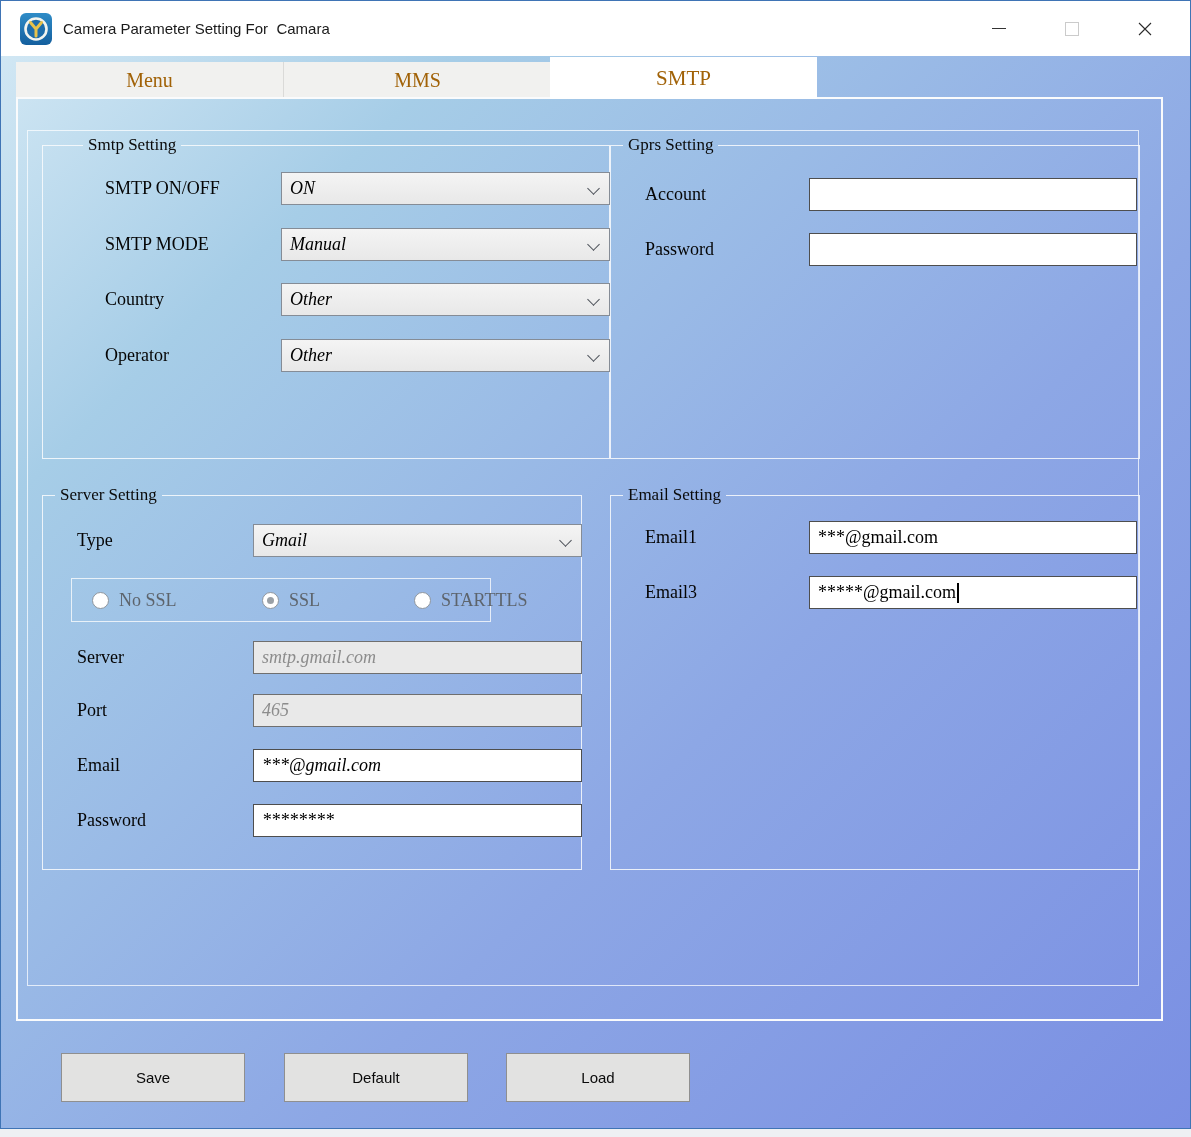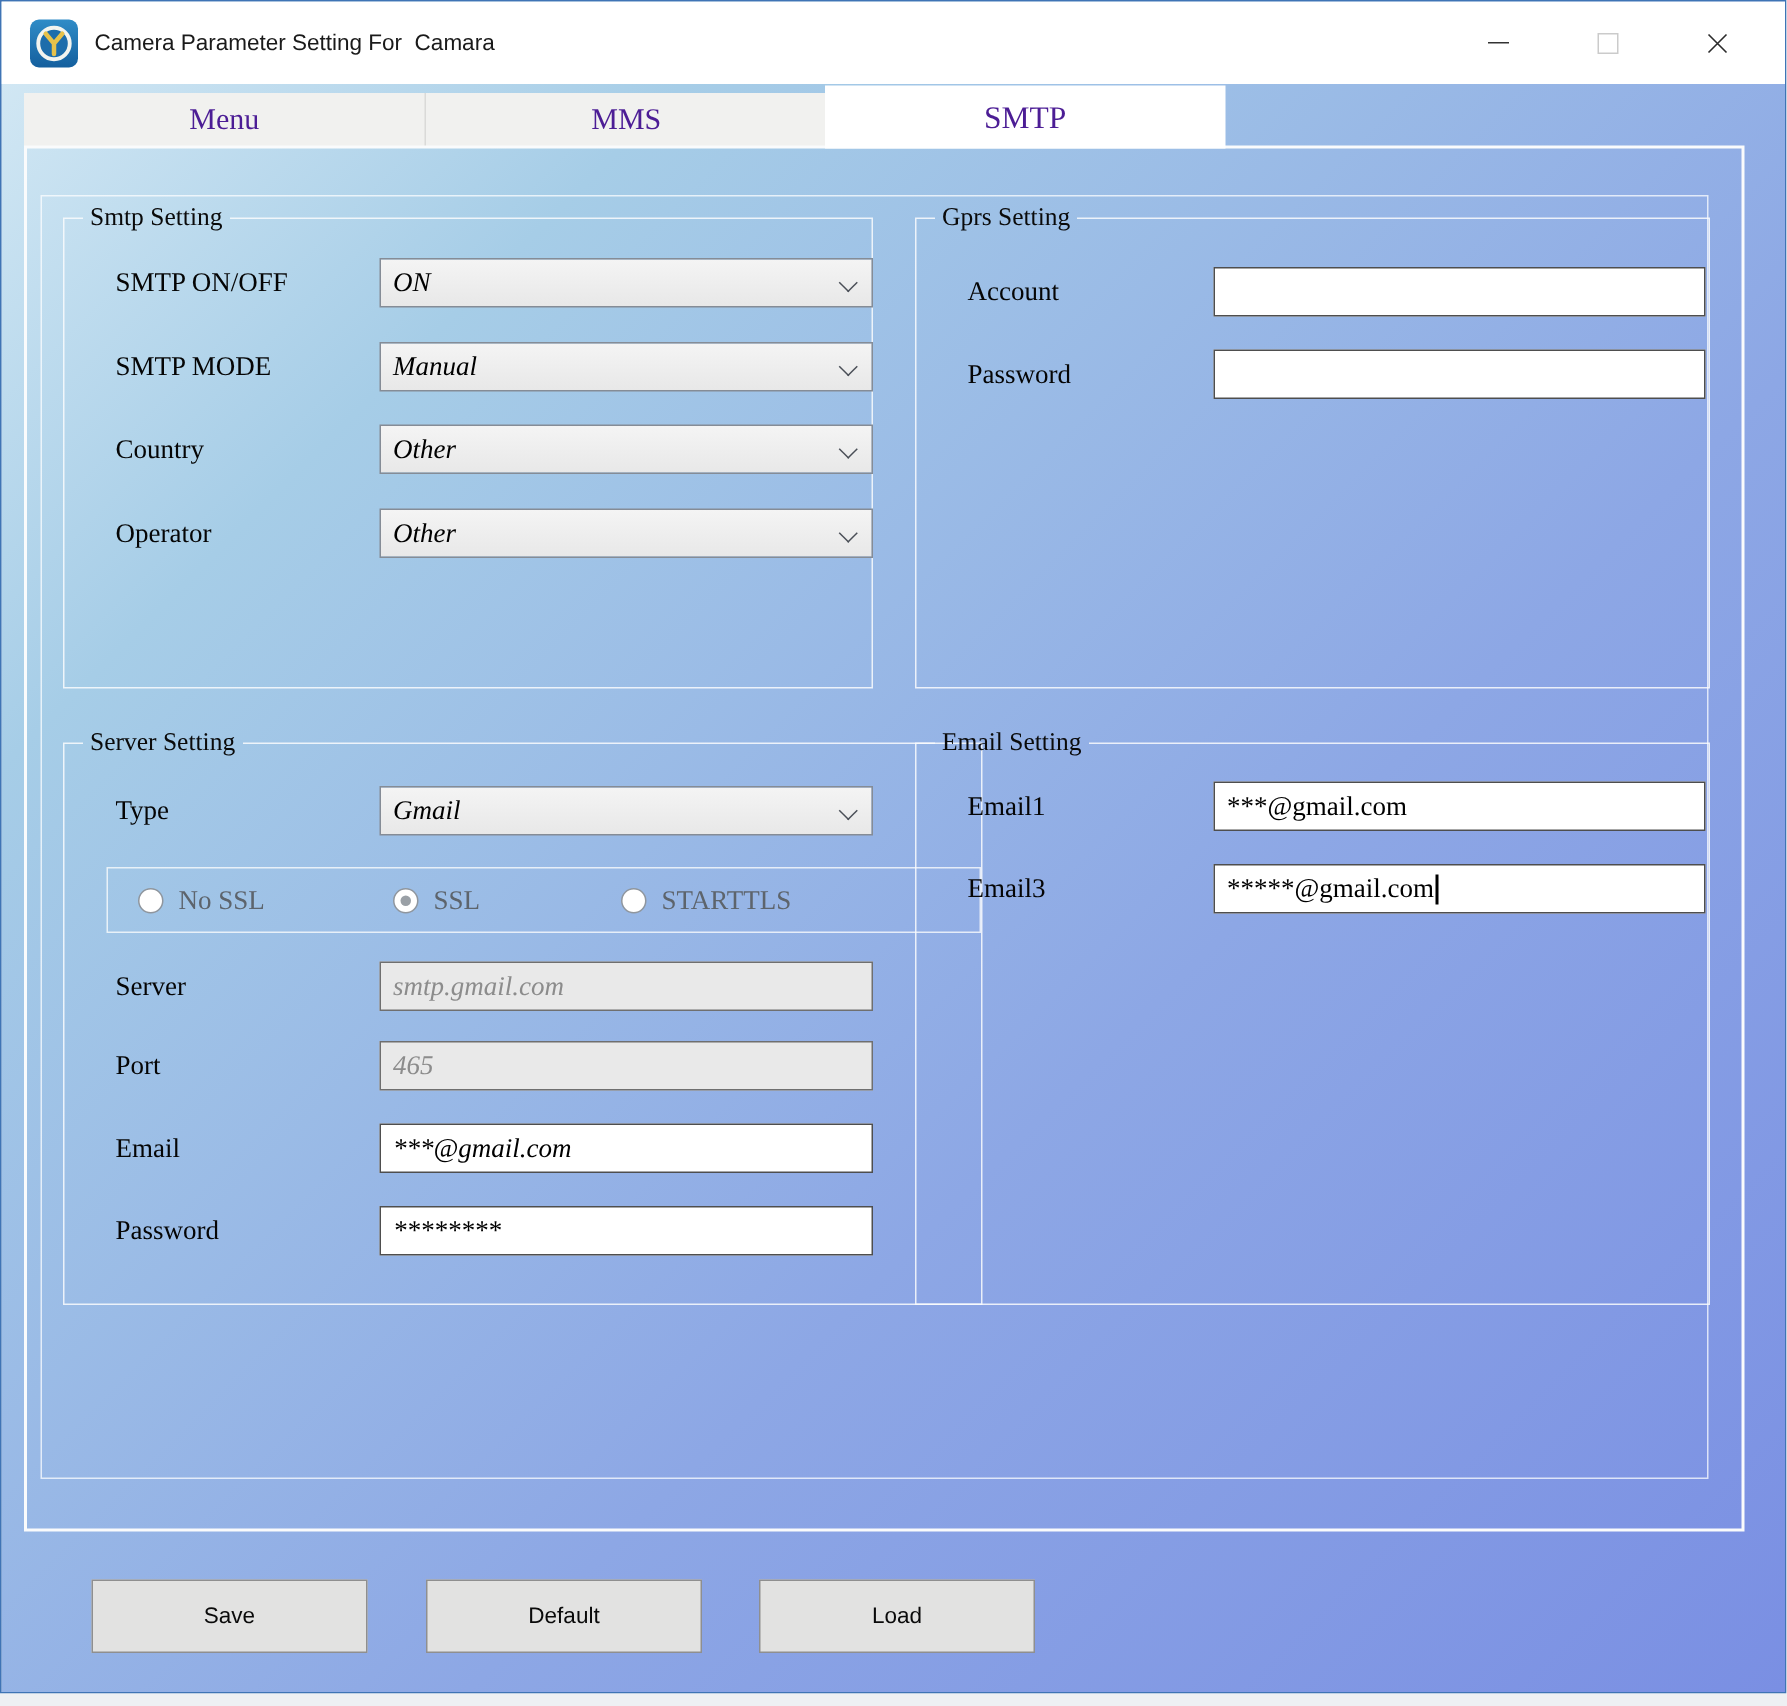--- a/index.html
+++ b/index.html
@@ -6,47 +6,47 @@
   .window{position:relative;width:1189px;height:1127px;margin:0;border:1px solid #3f74b5;background:linear-gradient(135deg,#d6eaf5 0%,#a6cde7 22%,#8da7e5 62%,#7a8fe3 100%);overflow:hidden;}
   
   .titlebar{position:absolute;left:0;top:0;width:100%;height:55px;background:#ffffff;display:flex;align-items:center;}
   .app-icon{width:34px;height:34px;margin-left:18px;flex:0 0 auto;}
   .title-text{margin-left:10px;font-size:15px;color:#1a1a1a;white-space:pre;}
   .win-controls{position:absolute;right:22px;top:0;height:55px;display:flex;gap:27px;}
   .win-btn{width:46px;height:55px;display:flex;align-items:center;justify-content:center;cursor:default;}
   .glyph-min{width:14px;height:1px;background:#333;}
   .glyph-max{width:12px;height:12px;border:1px solid #cbcbcb;background:transparent;}
   
-  .tab{position:absolute;top:61px;height:36px;width:267px;background:#f1f1ef;border-right:1px solid #dadad8;display:flex;align-items:center;justify-content:center;font-family:"Liberation Serif",serif;font-size:20px;color:#4c1d95;z-index:1;}
+  .tab{position:absolute;top:61px;height:36px;width:267px;background:#f1f1ef;border-right:1px solid #dadad8;display:flex;align-items:center;justify-content:center;font-family:"Liberation Serif",serif;font-size:20px;color:#a16207;z-index:1;}
   .tab.menu{left:15px;}
   .tab.mms{left:283px;}
   .tab.active{left:549px;top:56px;height:42px;background:#ffffff;border-right:none;z-index:3;font-size:21px;}
   
   .tabpage{position:absolute;left:15px;top:96px;width:1147px;height:924px;border:2px solid #fafbfc;box-sizing:border-box;z-index:2;}
   .inner-panel{position:absolute;left:9px;top:31px;right:22px;bottom:33px;border:1px solid rgba(252,253,255,.75);}
   
   fieldset.gb{position:absolute;margin:0;padding:0;border:1px solid rgba(250,251,253,.85);}
   fieldset.gb legend{margin-left:12px;padding:0 5px;height:20px;line-height:20px;font-family:"Liberation Serif",serif;font-size:17px;color:#0a0a0a;}
-  .gb.smtp{left:24px;top:36px;width:538px;height:322px;}
+  .gb.smtp{left:24px;top:36px;width:538px;height:322px;padding-left:28px;}
   .gb.gprs{left:592px;top:36px;width:528px;height:322px;}
   .gb.server{left:24px;top:386px;width:538px;height:383px;}
   .gb.email{left:592px;top:386px;width:528px;height:383px;}
   .frow{position:relative;height:33px;margin-left:32px;margin-right:14px;}
   .lbl{position:absolute;left:2px;top:0;height:33px;display:flex;align-items:center;font-family:"Liberation Serif",serif;font-size:18px;color:#050505;}
   .ctl{position:absolute;top:0;height:33px;box-sizing:border-box;display:flex;align-items:center;padding:0 8px;background:#ffffff;border:1px solid #4e4e4e;font-family:"Liberation Serif",serif;font-size:18px;color:#000;overflow:hidden;white-space:nowrap;}
   .ctl-l{left:178px;width:329px;font-style:italic;}
   .ctl-r{left:166px;width:328px;}
   .combo{background:linear-gradient(#f4f4f4,#e8e8e8);border:1px solid #858c96;padding-right:26px;}
   .chev{position:absolute;right:11px;top:11px;width:8px;height:8px;border-right:1.6px solid #4a4f57;border-bottom:1.6px solid #4a4f57;transform:rotate(45deg);}
   .ctl.disabled{background:#e9e9e9;color:#8c8c8c;border-color:#6f6f6f;}
   
   .m17{margin-top:17px;} .m16{margin-top:16px;} .m19{margin-top:19px;} .m20{margin-top:20px;}
   .m21{margin-top:21px;} .m22{margin-top:22px;} .m23{margin-top:23px;}
   
-  .radio-panel{position:relative;height:44px;margin-left:28px;width:583px;border:1px solid rgba(250,251,253,.8);box-sizing:border-box;}
+  .radio-panel{position:relative;height:44px;margin-left:28px;width:420px;border:1px solid rgba(250,251,253,.8);box-sizing:border-box;}
   .radio{position:absolute;top:0;height:42px;display:flex;align-items:center;gap:10px;cursor:default;}
   .radio.r1{left:20px;} .radio.r2{left:190px;} .radio.r3{left:342px;}
   .rb{width:15px;height:15px;border-radius:50%;background:#fff;border:1px solid #8f969e;display:flex;align-items:center;justify-content:center;flex:0 0 auto;}
   .rb .dot{width:7px;height:7px;border-radius:50%;background:#9aa0a6;}
   .radio span.rlabel{font-family:"Liberation Serif",serif;font-size:18px;color:#5d646c;}
   .caret{display:inline-block;width:2px;height:20px;background:#000;margin-left:1px;}
   
   .btn{position:absolute;top:1052px;width:182px;height:47px;background:#e2e2e1;border:1px solid #8f8f8f;display:flex;align-items:center;justify-content:center;font-size:15px;color:#0a0a0a;cursor:default;}
   .btn.save{left:60px;} .btn.default{left:283px;} .btn.load{left:505px;}
 </style>

